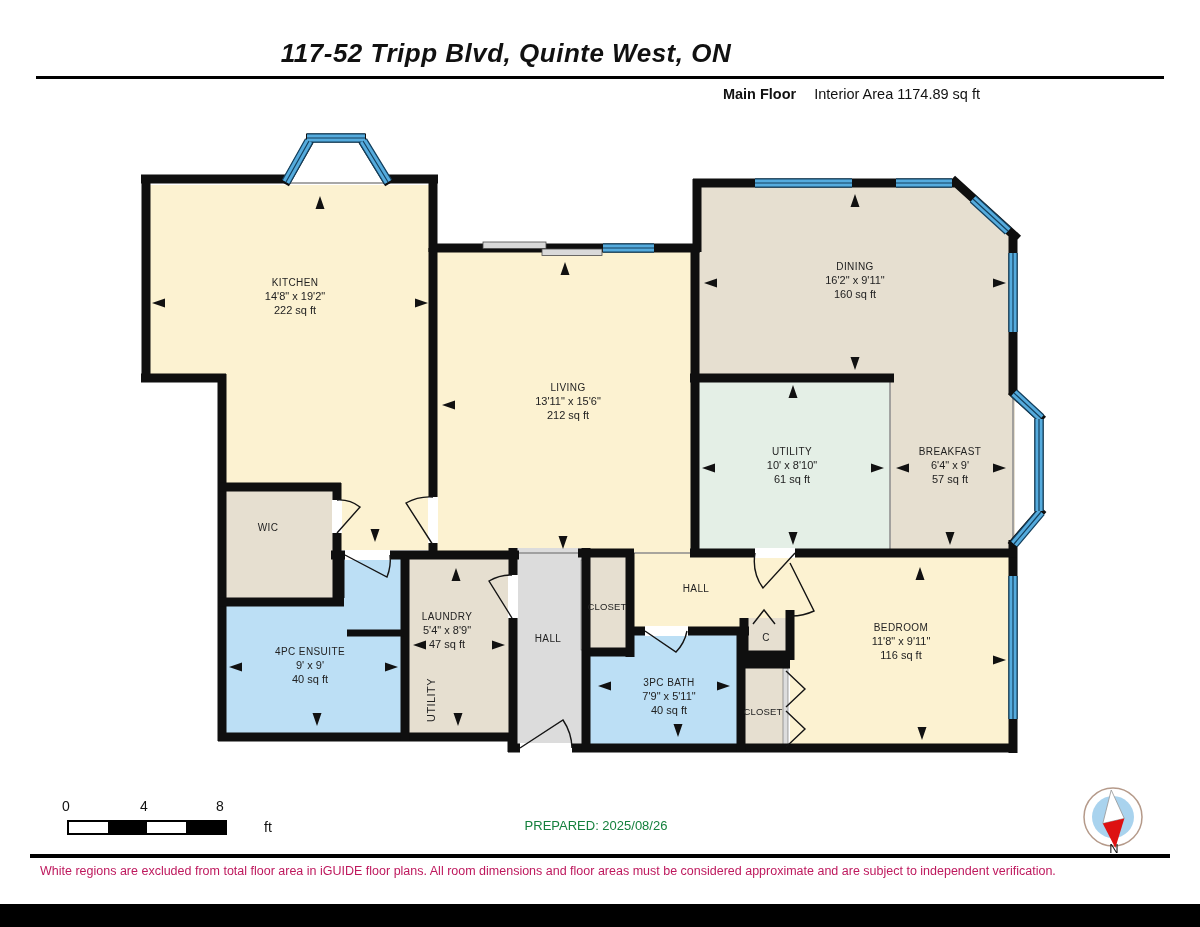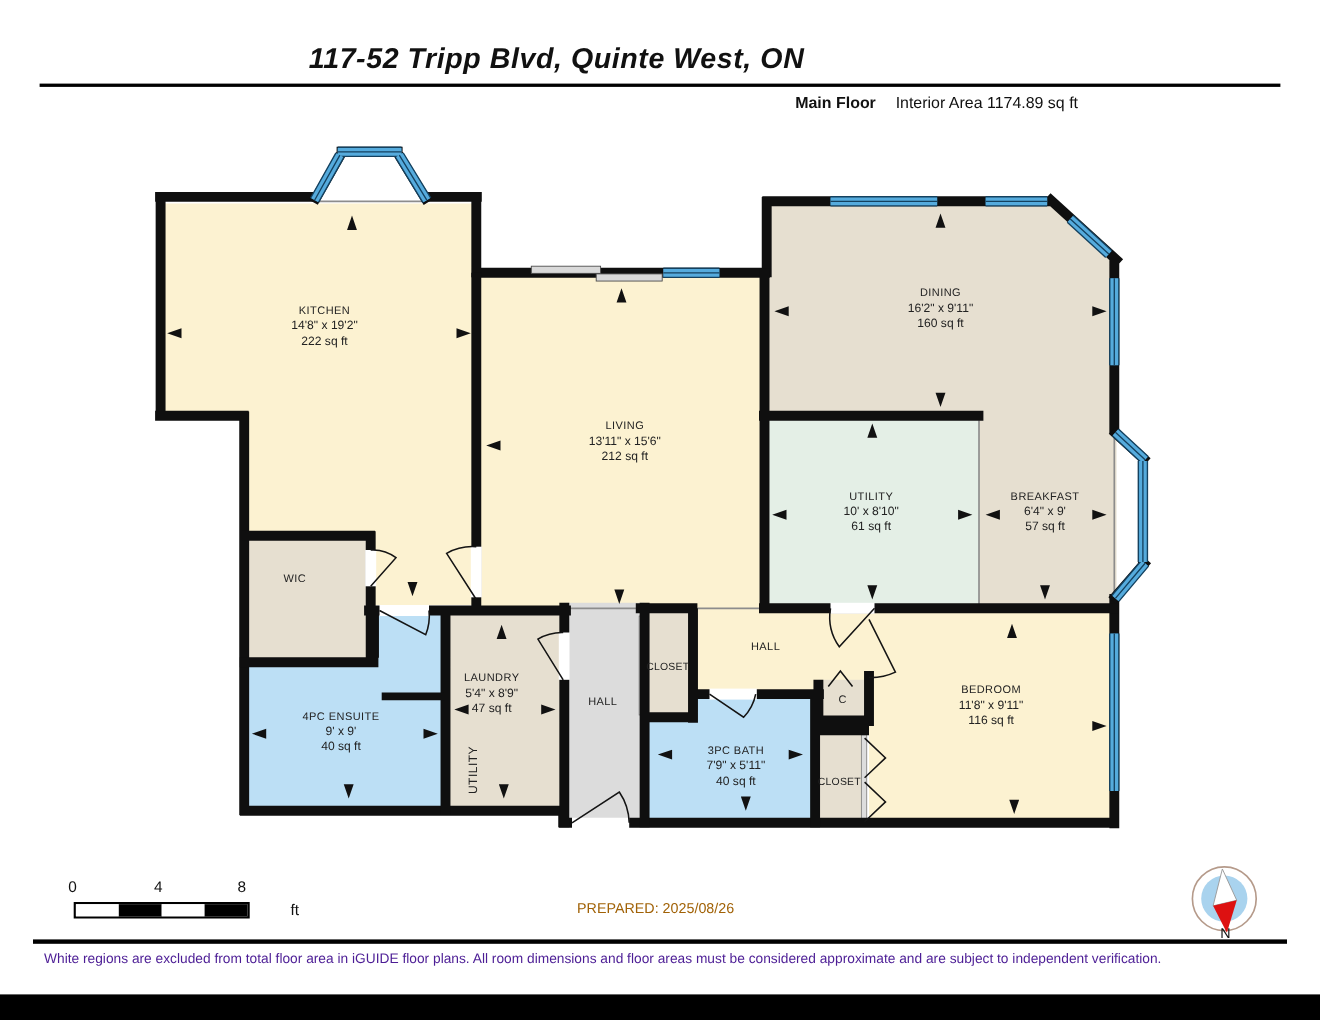--- a/index.html
+++ b/index.html
@@ -17,23 +17,23 @@
   .rdim{font-size:11px;}
   .rdim:empty{display:none;}
   .small .rname{font-size:9.5px;letter-spacing:.2px;}
   .rot .rname{font-size:11px;}
   .rot{transform:translate(-50%,-50%) rotate(-90deg);}
   .scale-num{position:absolute;font-size:14px;color:#111;}
   .scale-bar{left:67px;top:820px;width:156px;height:11px;border:2px solid #000;display:flex;}
   .scale-bar div{height:100%;flex:1;}
   .seg-w{background:#fff;} .seg-b{background:#000;}
   .scale-ft{left:232px;top:819px;font-size:14px;margin-left:32px;}
-  .prepared{left:0;top:818px;width:1192px;text-align:center;font-size:13px;color:#a16207;}
+  .prepared{left:0;top:818px;width:1192px;text-align:center;font-size:13px;color:#15803d;}
   .rule-bottom{left:30px;top:854px;width:1140px;height:4px;background:#000;}
-  .disclaimer{left:40px;top:864px;width:1130px;font-size:12.5px;color:#4c1d95;}
+  .disclaimer{left:40px;top:864px;width:1130px;font-size:12.5px;color:#be185d;}
   .compass-n{left:1100px;top:841px;width:28px;text-align:center;font-size:13px;}
   .bottom-bar{left:0;top:904px;width:1200px;height:23px;background:#000;}
 </style>
 </head>
 <body>
 
 <div class="page">
 
   <div class="abs title">117-52 Tripp Blvd, Quinte West, ON</div>
   <div class="abs rule-top"></div>

